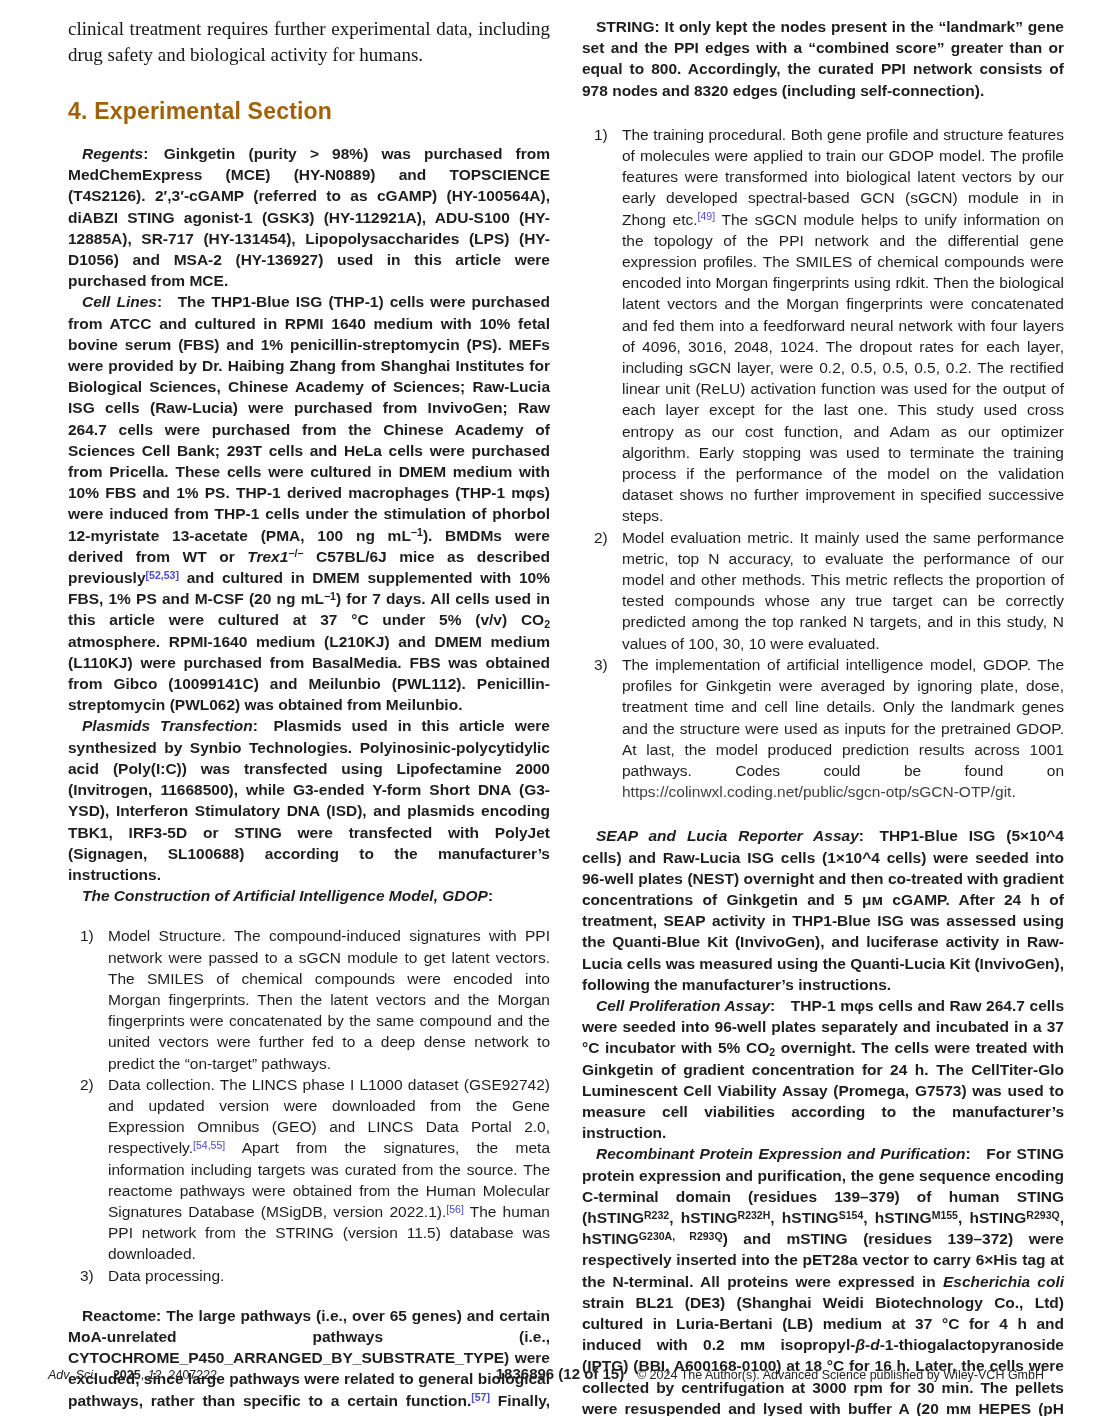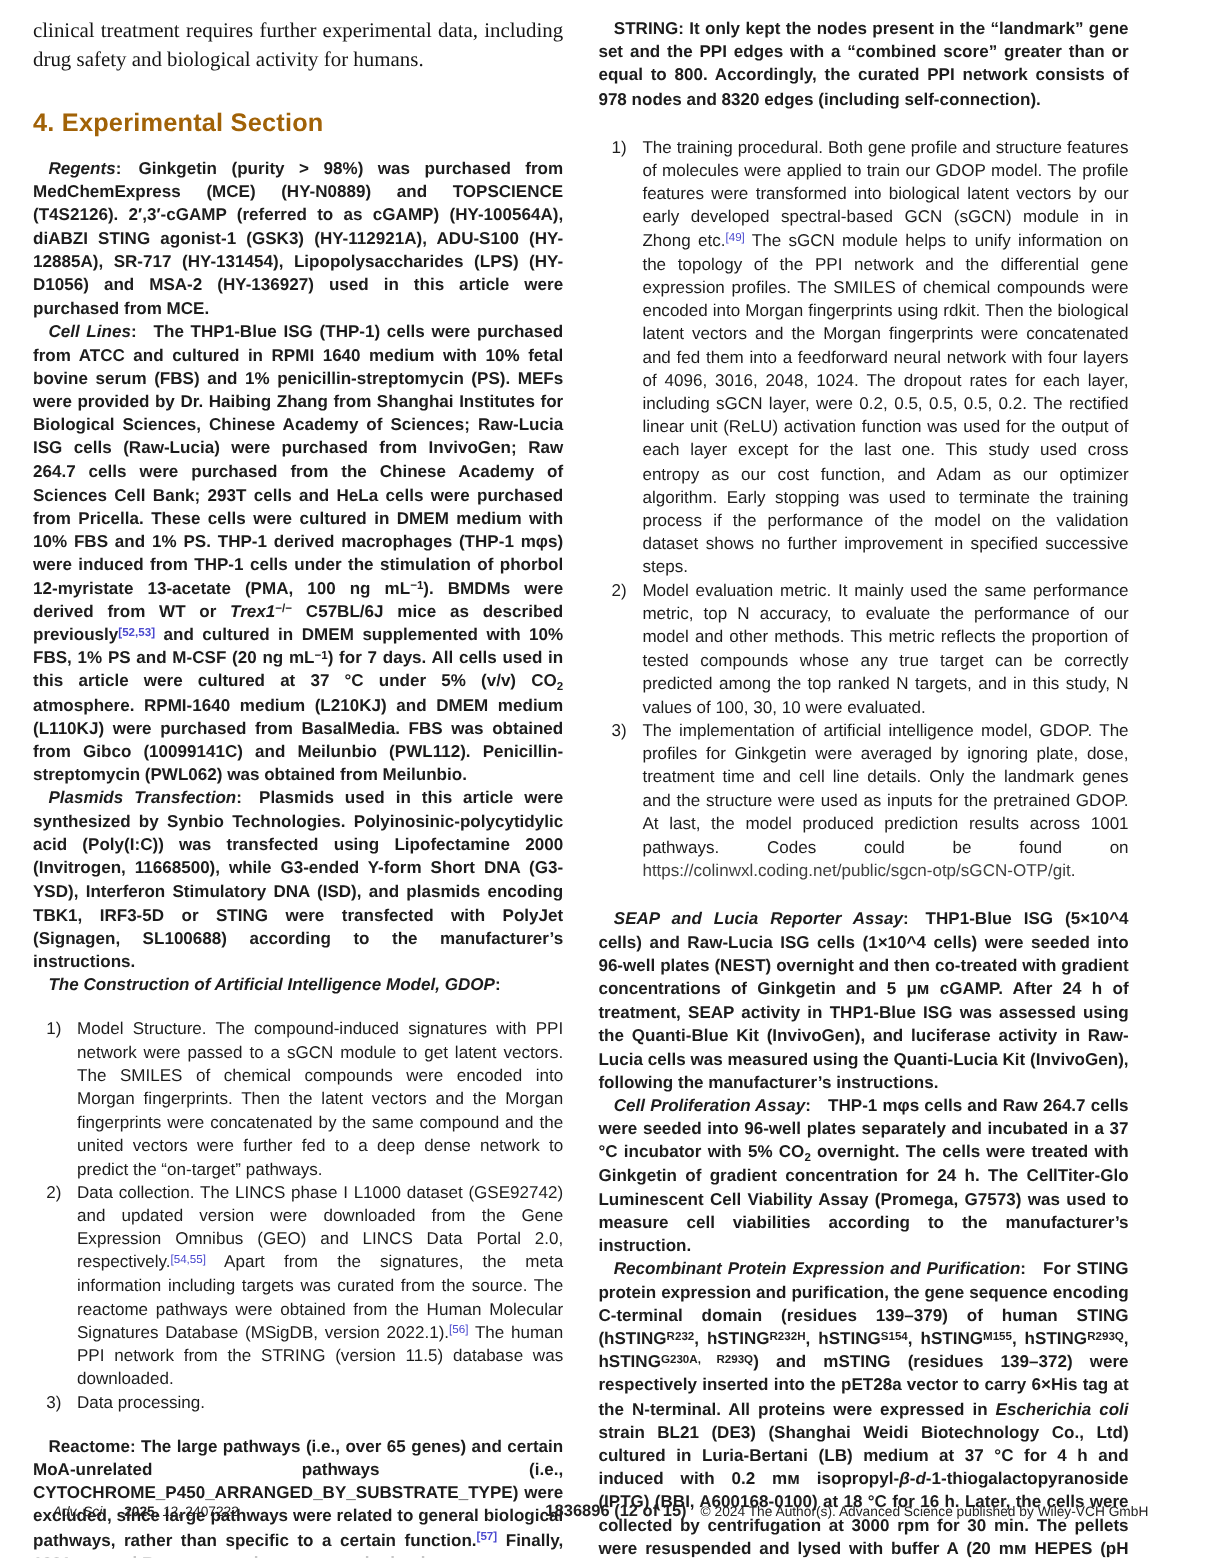--- a/index.html
+++ b/index.html
@@ -1,20 +1,20 @@
 <!DOCTYPE html>
 <html><head>
 <meta charset="utf-8">
 <style>
   html,body{margin:0;padding:0;background:#ffffff;}
   .page{
     position:relative;
     width:1100px;height:1416px;
     box-sizing:border-box;
-    padding:16px 56px 0 30px;
+    padding:16px 56px 0 68px;
     background:#ffffff;
     color:#1d1d1d;
     font-family:"Liberation Sans", sans-serif;
     overflow:hidden;
     border-radius:16px;
   }
   .columns{display:flex;gap:32px;}
   .col{width:482px;flex:0 0 482px;}
   .intro{
     font-family:"Liberation Serif", serif;

